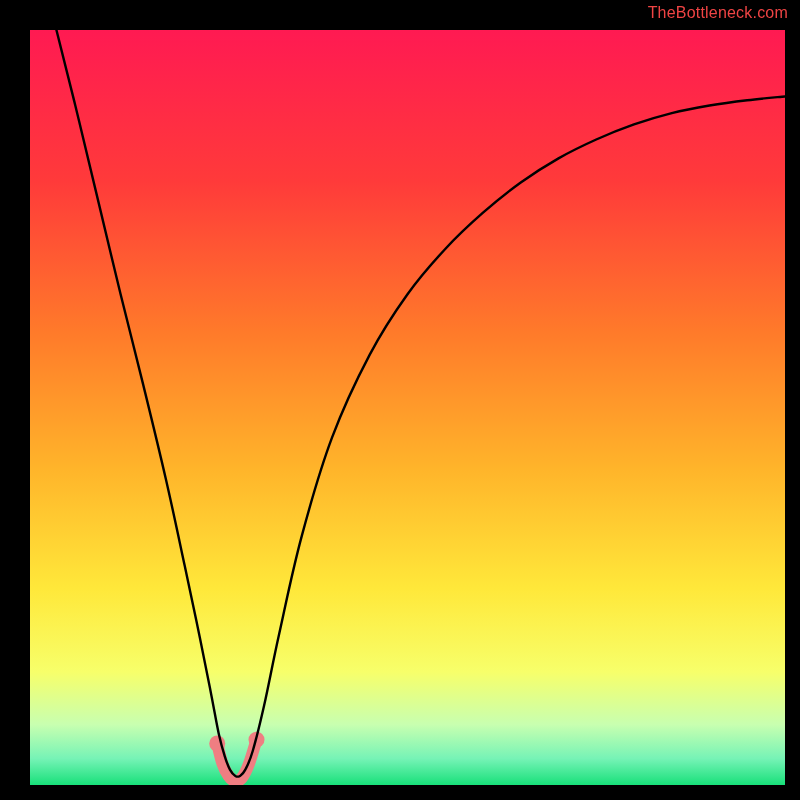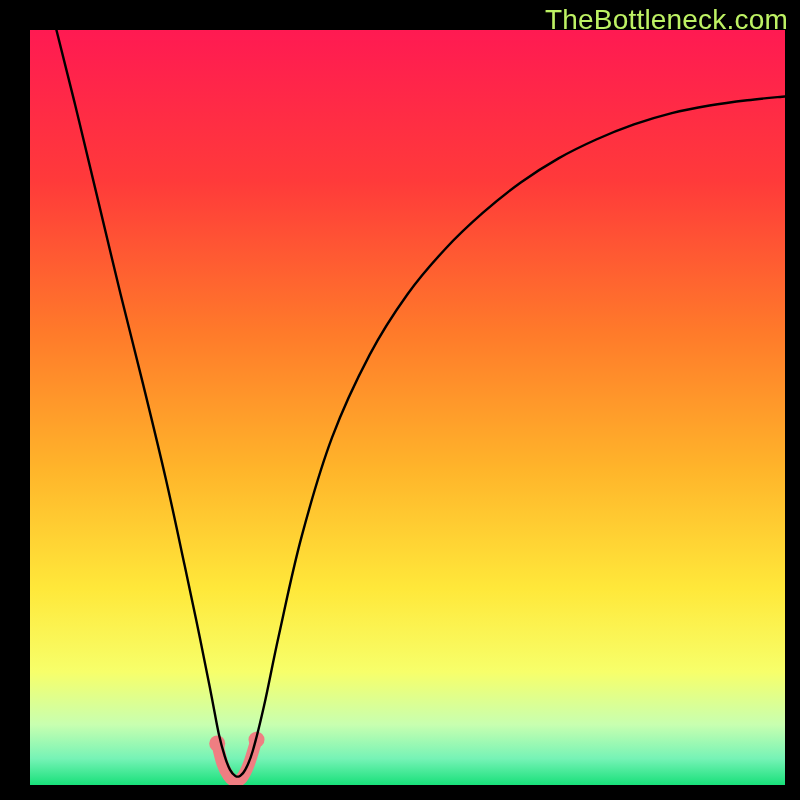--- a/index.html
+++ b/index.html
@@ -23,22 +23,22 @@
     position: absolute;
     left: 0;
     top: 0;
     width: 755px;
     height: 755px;
   }
   .watermark {
     position: absolute;
     top: 4px;
     right: 12px;
-    color: #bef264;
-    font-size: 28px;
+    color: #ef4444;
+    font-size: 16px;
     font-weight: 500;
     letter-spacing: 0.2px;
     z-index: 10;
   }
   svg { display: block; }
 </style>
 </head>
 <body>
 
 <div class="watermark">TheBottleneck.com</div>

